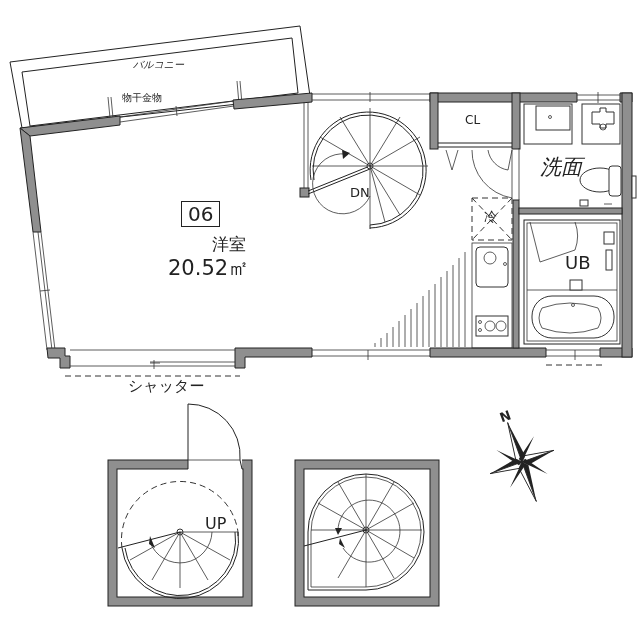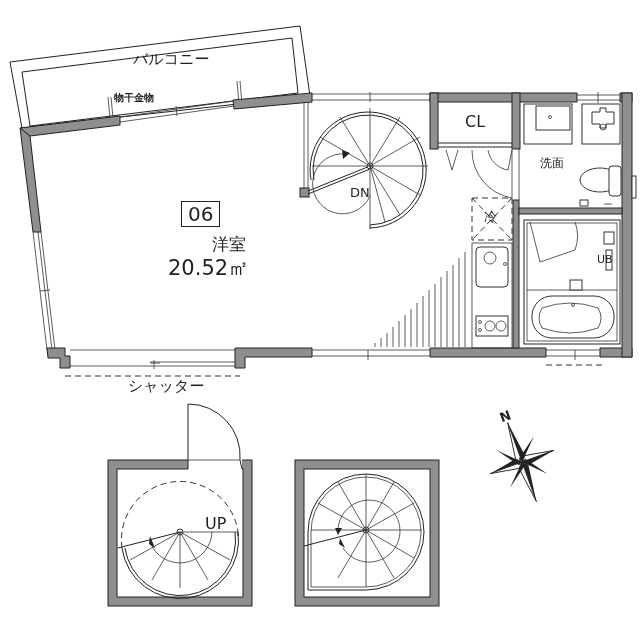--- a/index.html
+++ b/index.html
@@ -241,25 +241,25 @@
     <polygon points="0,42 -5,5 0,0" fill="#fff" stroke="#222" stroke-width="0.8"></polygon>
     <polygon points="-34,0 -5,5 0,0" fill="#fff" stroke="#222" stroke-width="0.8"></polygon>
     <polygon points="34,0 5,-5 0,0" fill="#fff" stroke="#222" stroke-width="0.8"></polygon>
     <polygon points="-20,-20 -3,-3 0,0 -4,2" fill="#222"></polygon>
     <polygon points="20,-20 3,-3 0,0 -2,-4" fill="#222"></polygon>
     <polygon points="20,20 3,3 0,0 4,-2" fill="#222"></polygon>
     <polygon points="-20,20 -3,3 0,0 2,4" fill="#222"></polygon>
   </g>
 </svg>
 
-<div class="lbl" style="left:133px;top:52px;font-size:15px;">バルコニー</div>
-<div class="lbl" style="left:114px;top:93px;font-size:10px;font-weight:bold;">物干金物</div>
+<div class="lbl" style="left:133px;top:60px;font-size:10px;font-style:italic;">バルコニー</div>
+<div class="lbl" style="left:122px;top:93px;font-size:10px;">物干金物</div>
 <div class="room-badge" style="left:181px;top:201px;">06</div>
 <div class="lbl" style="left:182px;top:236px;font-size:17px;margin-left:30px;">洋室</div>
 <div class="lbl" style="left:168px;top:258px;font-size:21px;">20.52㎡</div>
 <div class="lbl" style="left:128px;top:380px;font-size:15px;font-family:Liberation Mono, monospace;">シャッター</div>
-<div class="lbl" style="left:465px;top:114px;font-size:16px;">CL</div>
-<div class="lbl" style="left:540px;top:157px;font-size:12px;">洗面</div>
-<div class="lbl" style="left:565px;top:254px;font-size:11px;margin-left:32px;">UB</div>
+<div class="lbl" style="left:465px;top:114px;font-size:12px;">CL</div>
+<div class="lbl" style="left:540px;top:157px;font-size:21px;font-style:italic;">洗面</div>
+<div class="lbl" style="left:565px;top:254px;font-size:18px;">UB</div>
 <div class="lbl" style="left:484px;top:210px;font-size:13px;">冷</div>
 <div class="lbl" style="left:350px;top:186px;font-size:13px;">DN</div>
 <div class="lbl" style="left:205px;top:516px;font-size:16px;">UP</div>
 <div class="lbl" style="left:500px;top:410px;font-size:13px;font-weight:bold;transform:rotate(-20deg);">N</div>
 
 </body></html>

